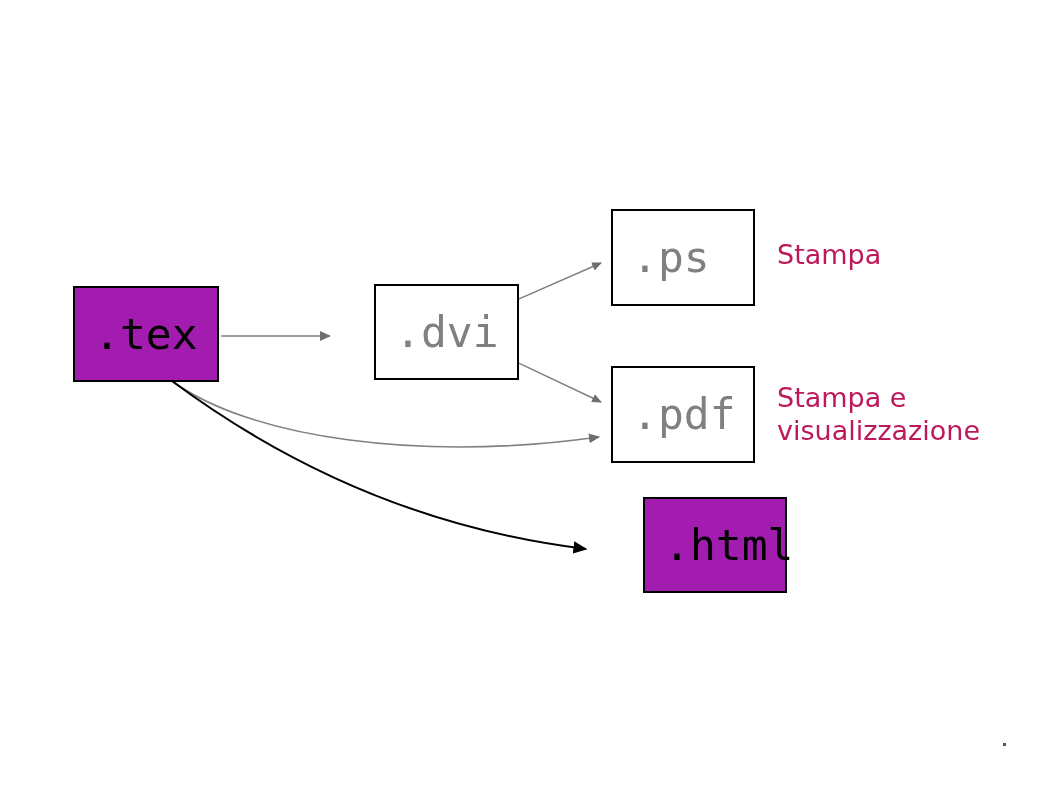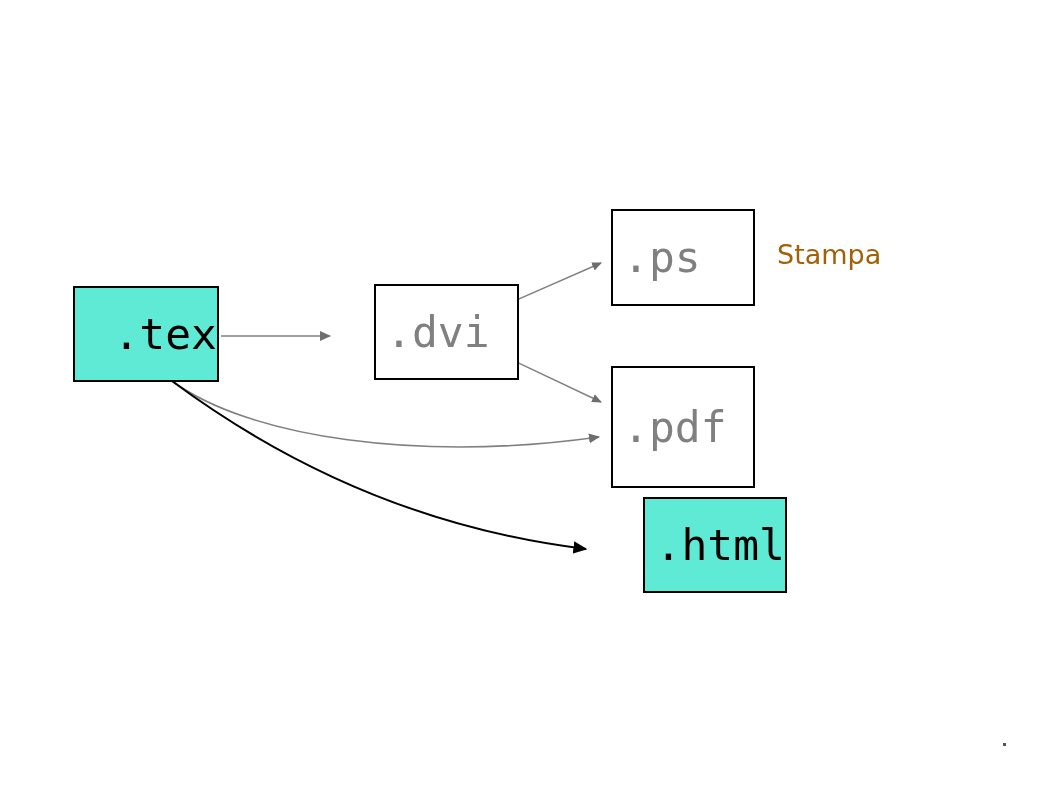--- a/index.html
+++ b/index.html
@@ -31,40 +31,39 @@
     box-sizing: border-box;
     border: 2px solid #000000;
     display: flex;
     align-items: center;
     justify-content: flex-start;
     font-family: "DejaVu Sans Mono", "Liberation Mono", monospace;
     font-size: 43px;
     line-height: 1;
     letter-spacing: 0px;
     white-space: nowrap;
-    padding-left: 10px;
+    padding-left: 19px;
   }
   .node.filled {
-    background: #5eead4;
+    background: #a21caf;
     color: #000000;
-    justify-content: flex-end;
   }
   .node.plain {
     background: #ffffff;
     color: #808080;
   }
   .node-tex   { left: 73px;  top: 286px; width: 146px; height: 96px; }
   .node-dvi   { left: 339px; top: 284px; width: 145px; height: 96px; margin-left: 35px; }
   .node-ps    { left: 611px; top: 209px; width: 144px; height: 97px; }
-  .node-pdf   { left: 611px; top: 366px; width: 144px; height: 122px; }
+  .node-pdf   { left: 611px; top: 366px; width: 144px; height: 97px; }
   .node-html  { left: 611px; top: 497px; width: 144px; height: 96px; margin-left: 32px; }
 
   .caption {
     position: absolute;
-    color: #a16207;
+    color: #be185d;
     font-family: "DejaVu Sans", "Liberation Sans", sans-serif;
     font-size: 27px;
     line-height: 33px;
     white-space: pre-line;
   }
   .caption-stampa { left: 777px; top: 238px; }
   .caption-stampa-vis { left: 777px; top: 381px; }
 
   .corner-dot {
     position: absolute;
@@ -116,16 +115,18 @@
   <div class="node node-pdf plain">
     <span>.pdf</span>
   </div>
 
   <div class="node node-html filled">
     <span>.html</span>
   </div>
 
   <div class="caption caption-stampa">Stampa</div>
 
+  <div class="caption caption-stampa-vis">Stampa e
+visualizzazione</div>
 
   <div class="corner-dot"></div>
 
 </div>
 
 </body></html>

